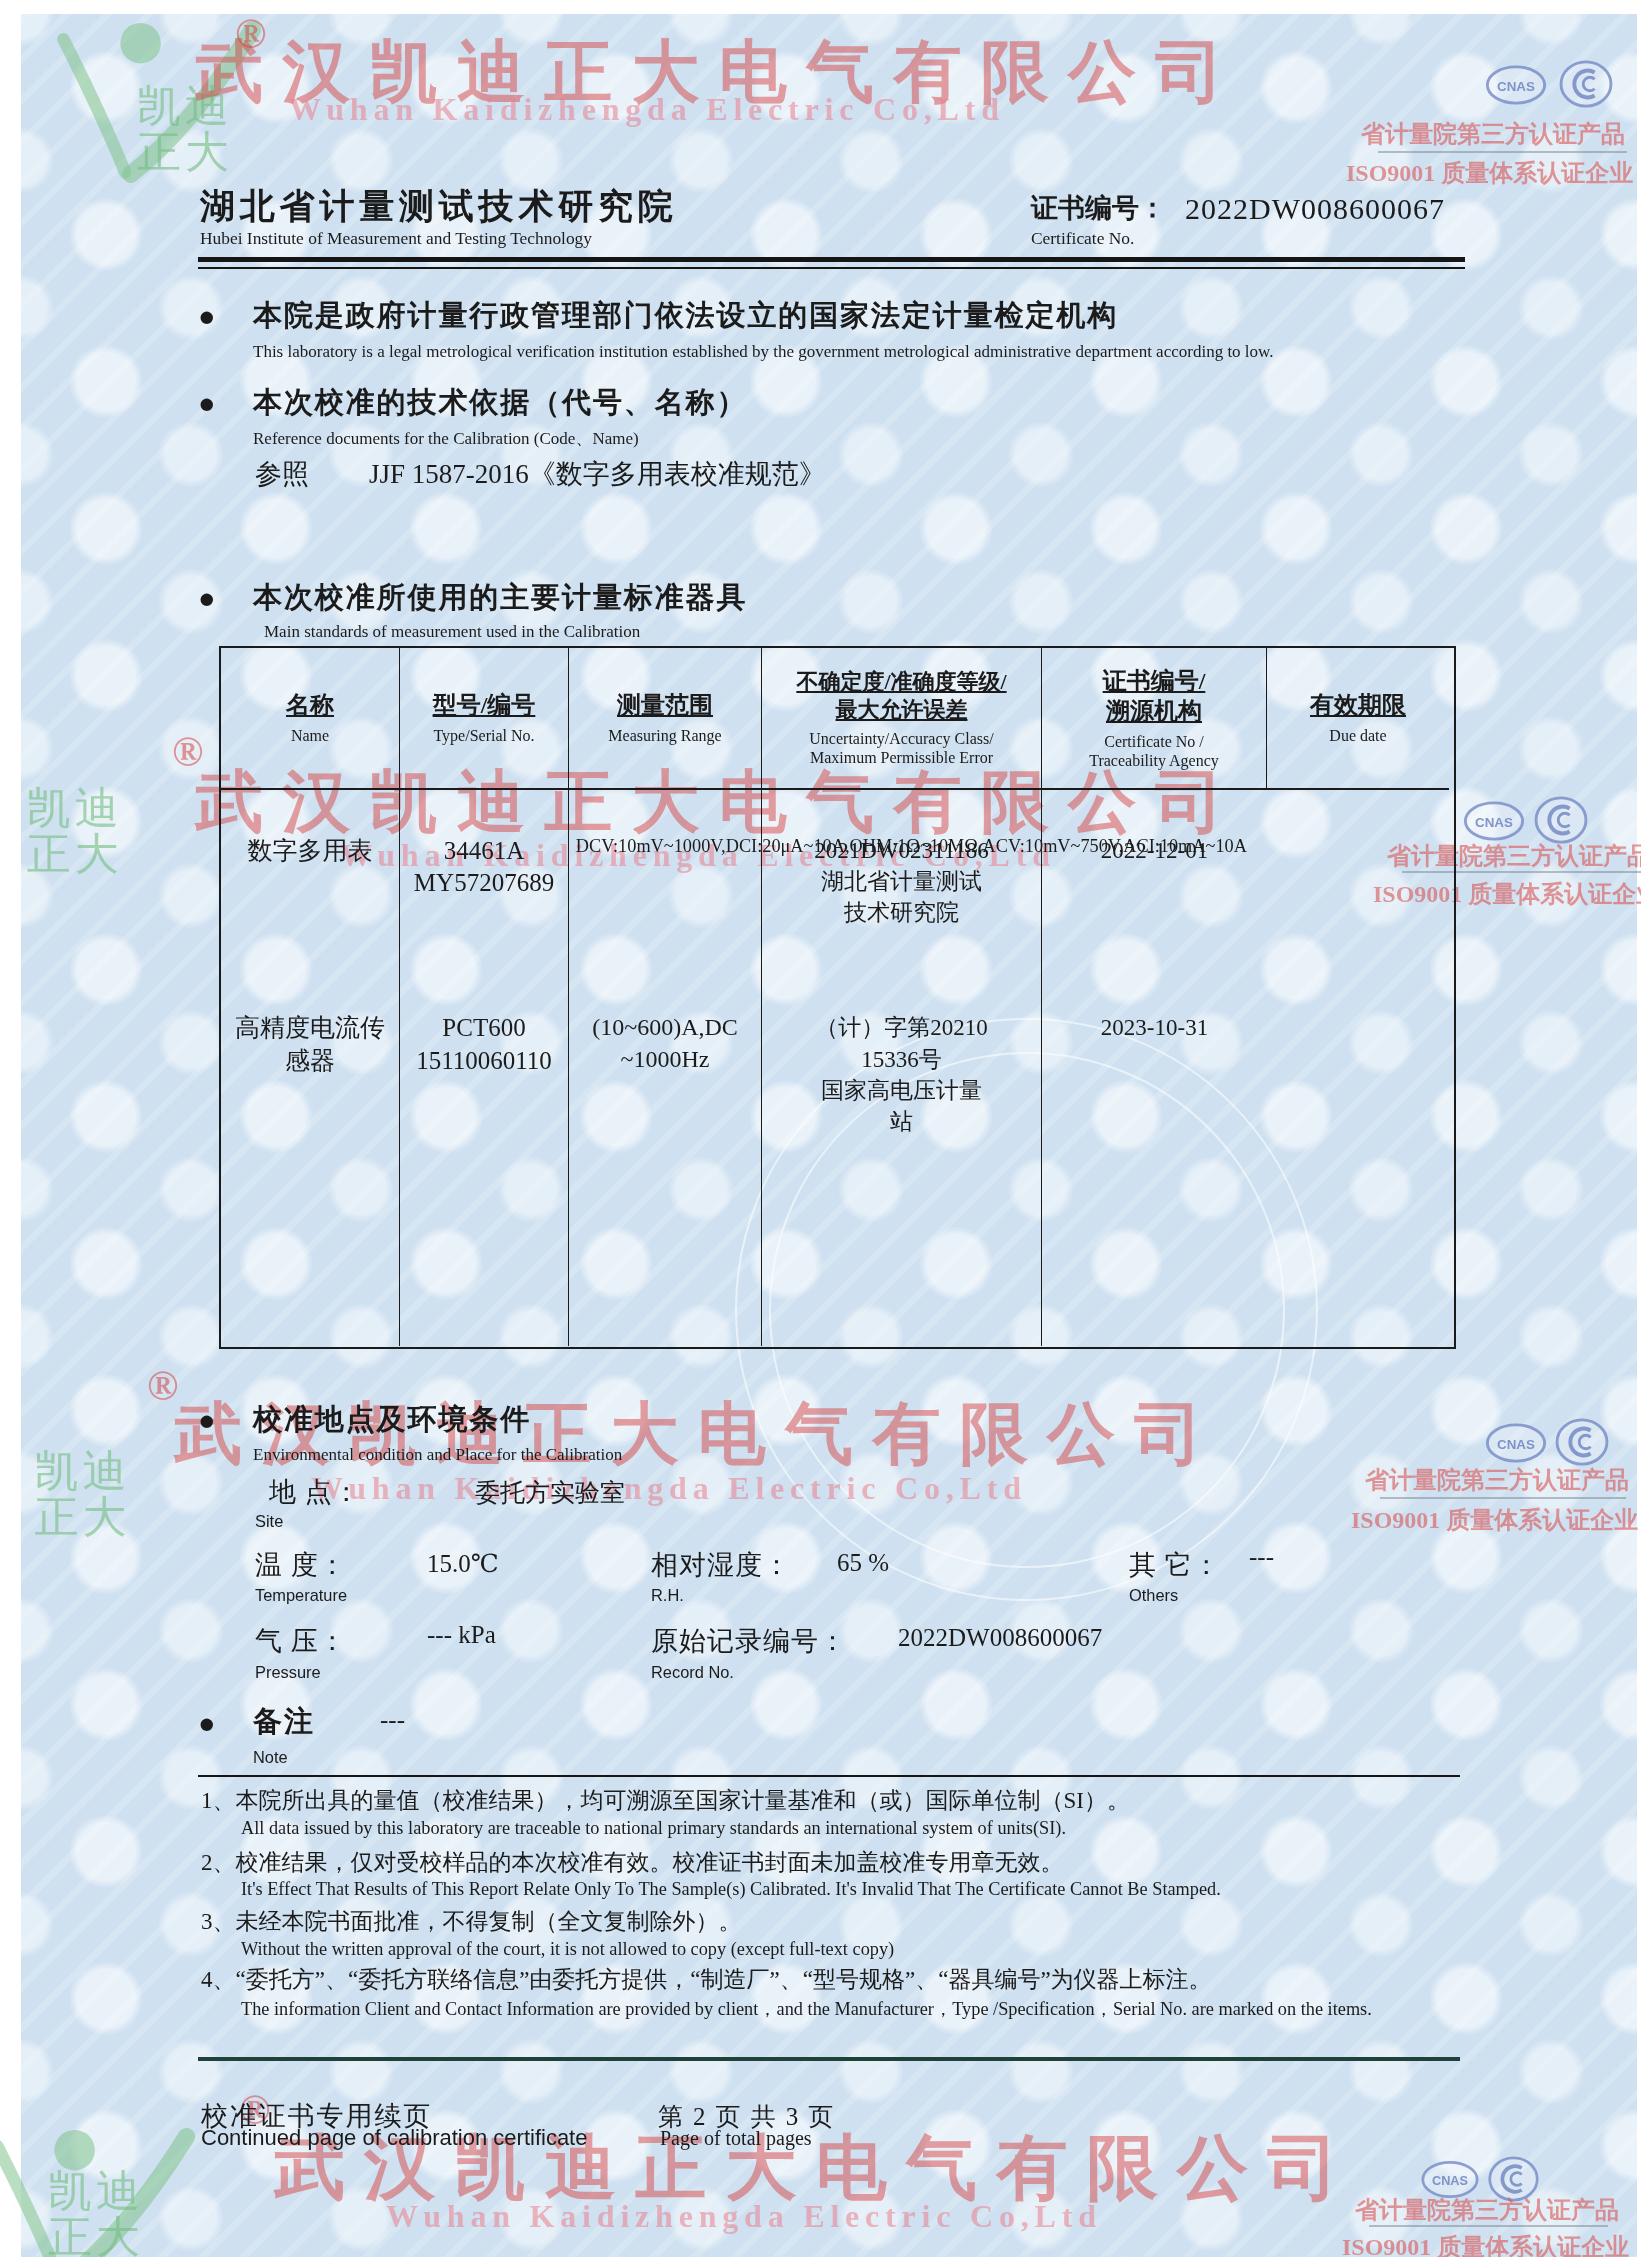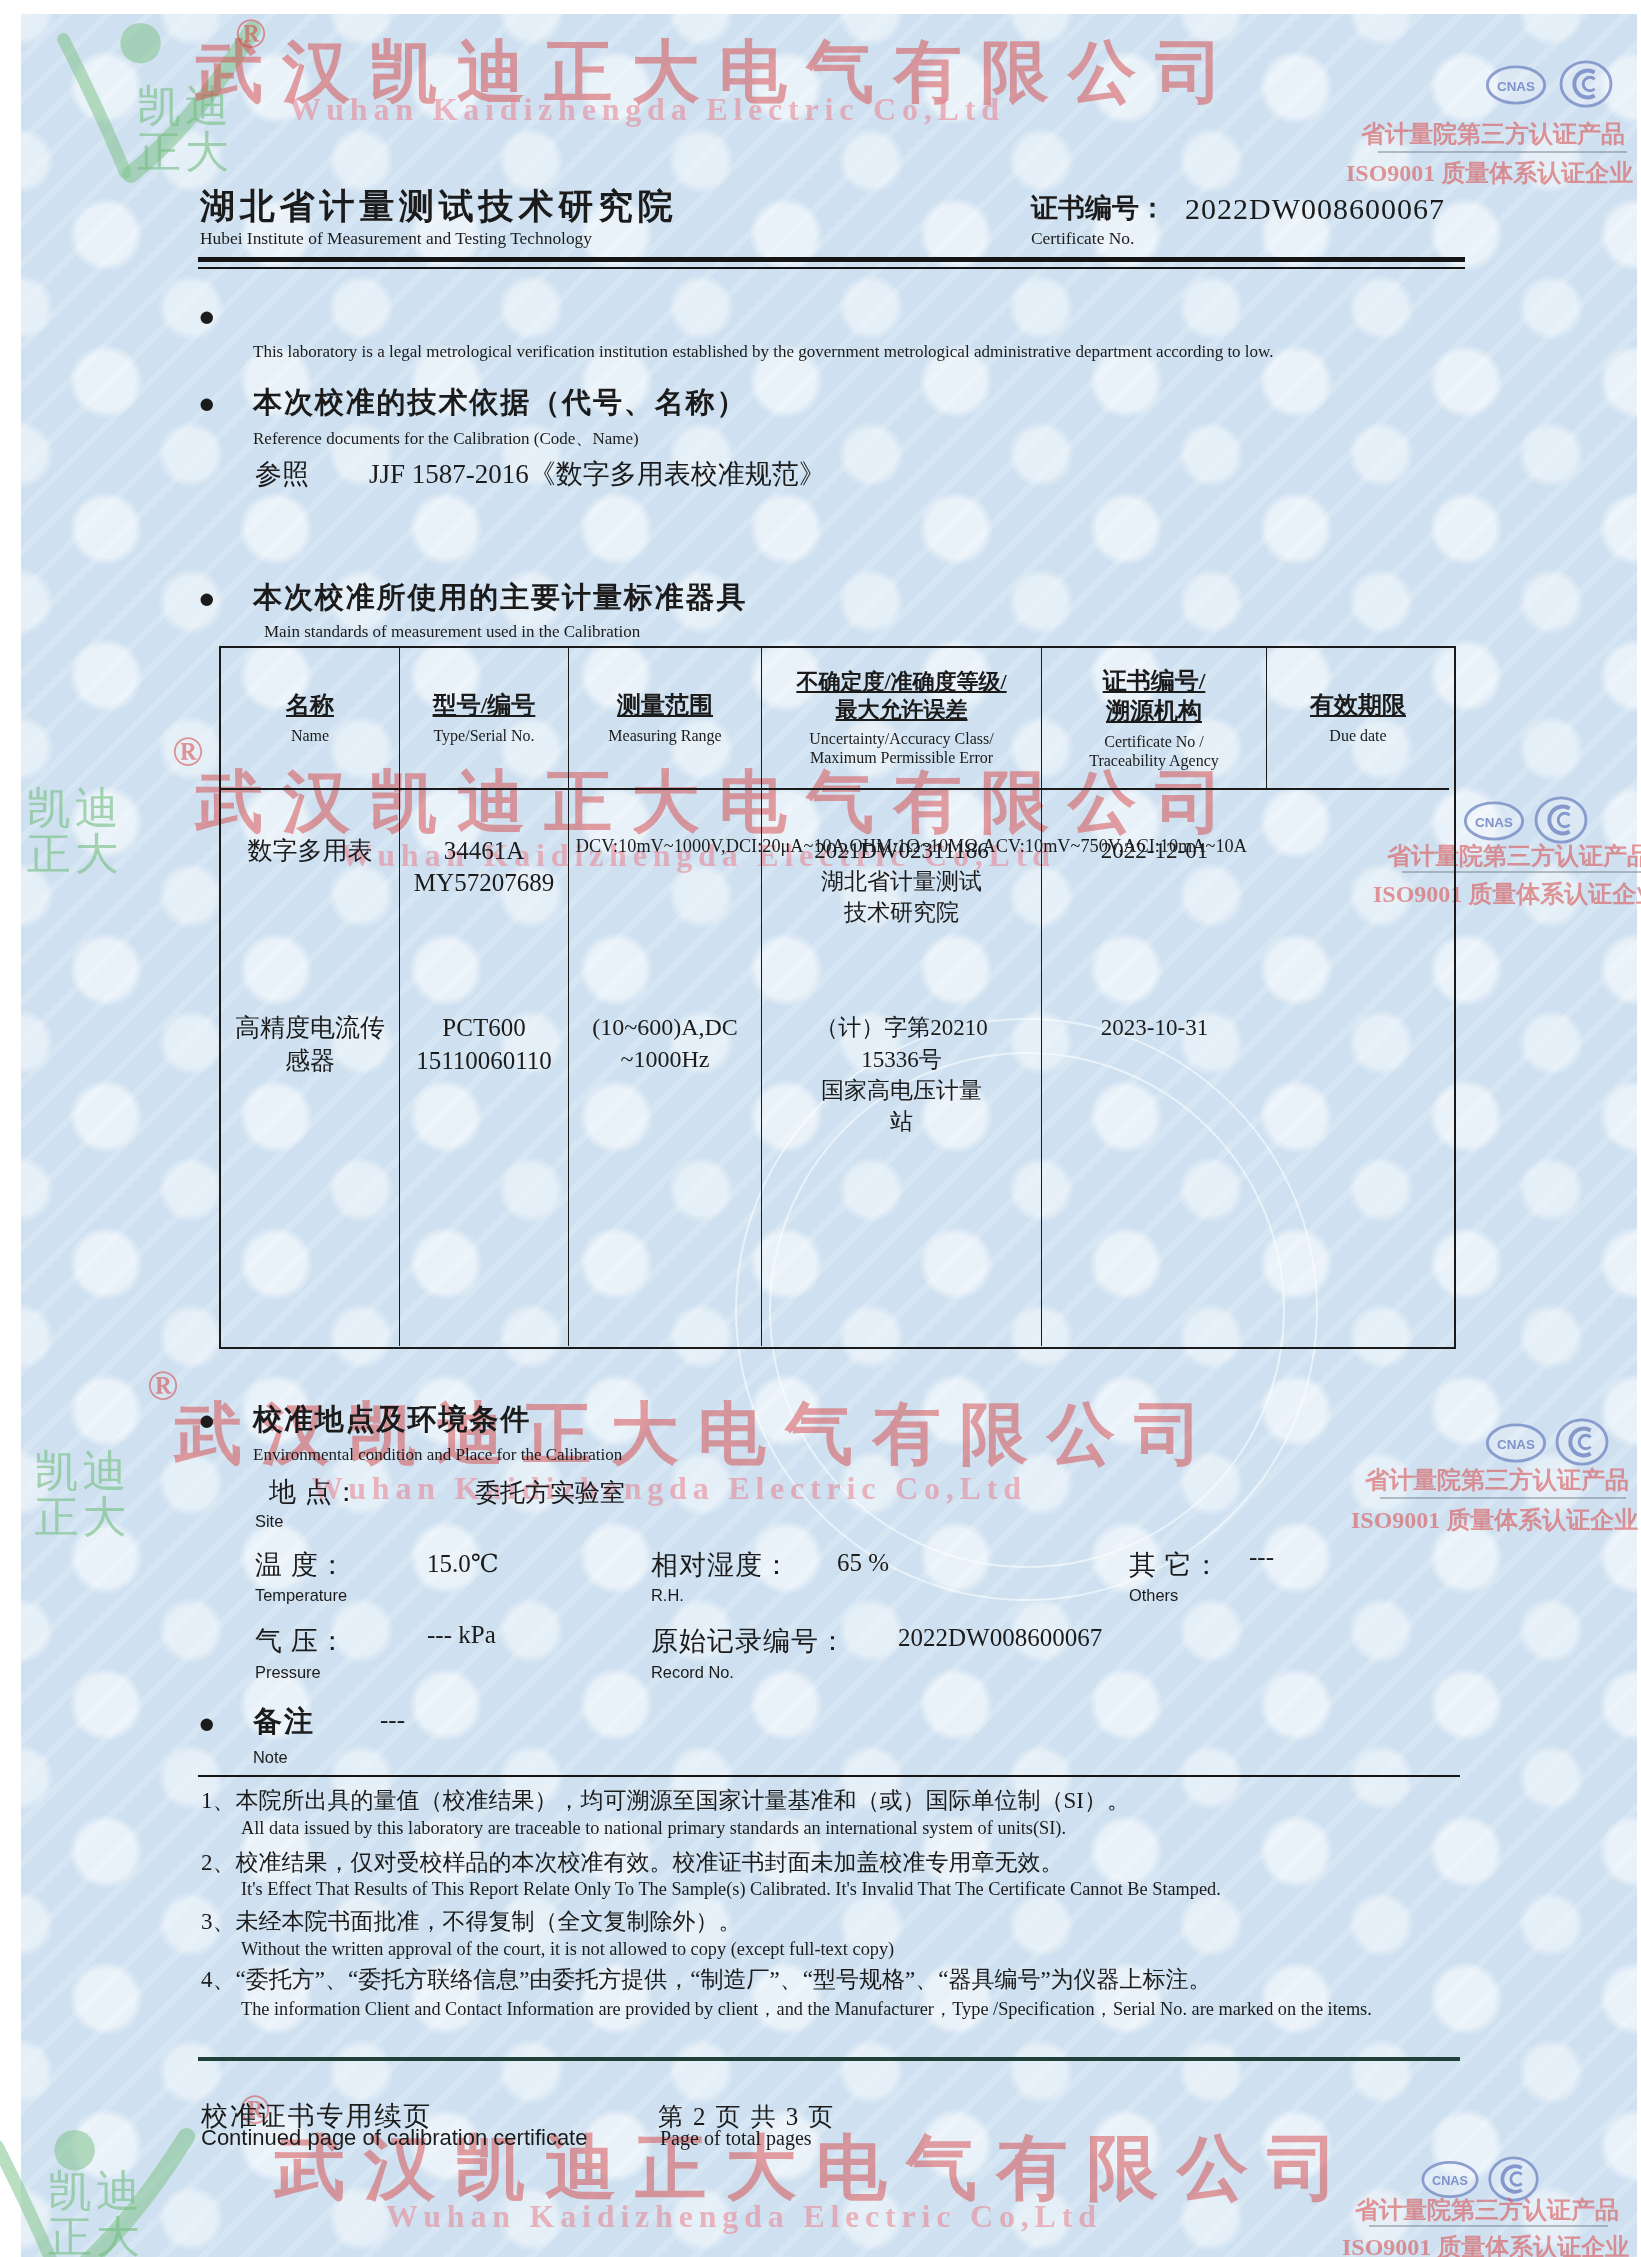--- a/index.html
+++ b/index.html
@@ -158,20 +158,21 @@
 
     <div class="abs inst-cn" style="left:179px;top:169px;">湖北省计量测试技术研究院</div>
     <div class="abs inst-en" style="left:179px;top:214px;">Hubei Institute of Measurement and Testing Technology</div>
     <div class="abs cert-lab" style="left:1010px;top:176px;">证书编号：</div>
     <div class="abs cert-num" style="left:1164px;top:178px;">2022DW008600067</div>
     <div class="abs inst-en" style="left:1010px;top:214px;">Certificate No.</div>
     <div class="abs rule" style="left:177px;top:243px;width:1267px;height:5.8px;"></div>
     <div class="abs rule" style="left:177px;top:253px;width:1267px;height:2.9px;"></div>
 
     <div class="abs bullet" style="left:177px;top:288px;">●</div>
+    <div class="abs sec-cn" style="left:232px;top:282px;">本院是政府计量行政管理部门依法设立的国家法定计量检定机构</div>
     <div class="abs sec-en" style="left:232px;top:328px;width:1207px;">This laboratory is a legal metrological verification institution established by the government metrological administrative department according to low.</div>
 
     <div class="abs bullet" style="left:177px;top:375px;">●</div>
     <div class="abs sec-cn" style="left:232px;top:369px;">本次校准的技术依据（代号、名称）</div>
     <div class="abs sec-en" style="left:232px;top:413px;">Reference documents for the Calibration (Code、Name)</div>
     <div class="abs ref" style="left:234px;top:442px;">参照</div>
     <div class="abs ref" style="left:348px;top:442px;">JJF 1587-2016《数字多用表校准规范》</div>
 
     <div class="abs bullet" style="left:177px;top:570px;">●</div>
     <div class="abs sec-cn" style="left:232px;top:564px;">本次校准所使用的主要计量标准器具</div>

